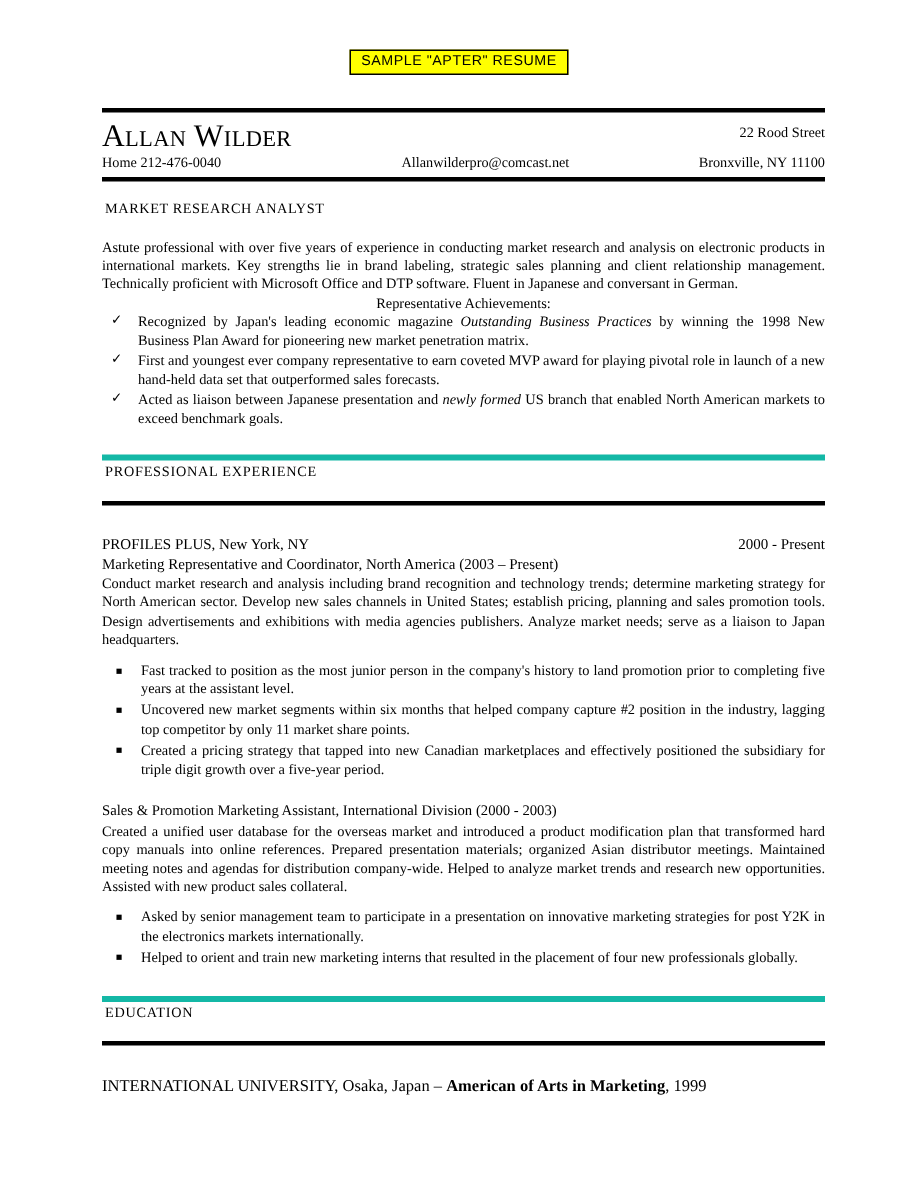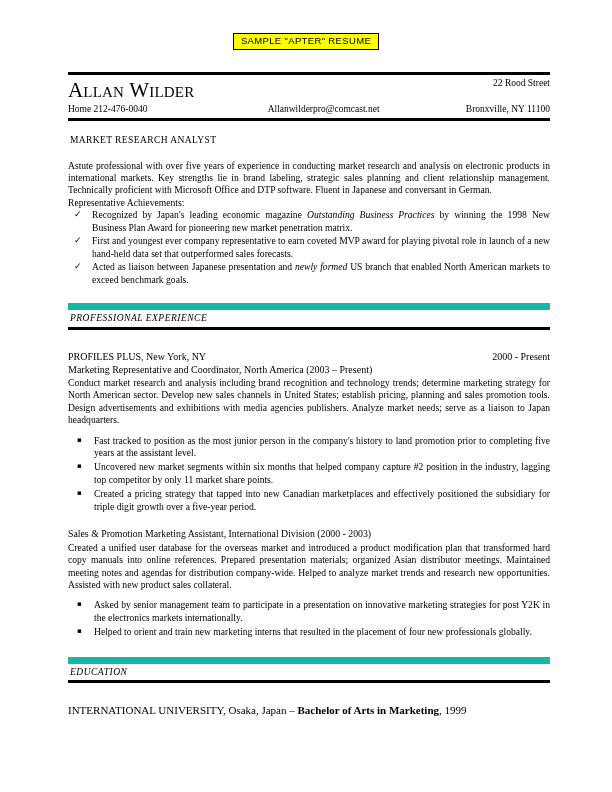--- a/index.html
+++ b/index.html
@@ -40,21 +40,21 @@
   }
 
   
   .header-block {
     margin: 22px 62px 0 68px;
     border-top: 3px solid #000000;
     padding-top: 3px;
   }
   .name-line {
     display: flex;
-    align-items: flex-start;
+    align-items: center;
     justify-content: space-between;
   }
   .name {
     font-size: 21px;
     font-variant: small-caps;
     letter-spacing: 0.2px;
     line-height: 1.15;
     white-space: nowrap;
   }
   .addr-top {
@@ -81,40 +81,40 @@
     margin-top: 4px;
   }
 
   
   .content {
     margin: 0 62px 0 68px;
   }
   .sec-title {
     font-size: 9.5px;
     letter-spacing: 0.5px;
-    border-top: 7px solid #14b8a6;
+    border-top: 4px solid #14b8a6;
     border-bottom: 3px solid #000000;
-    padding: 3px 0 3px 2px;
+    padding: 3px 0 13px 2px;
     line-height: 1.1;
-    font-style: italic;
   }
   .role-title {
     font-size: 9.5px;
     letter-spacing: 0.4px;
     padding: 2px 0 2px 2px;
     line-height: 1.1;
   }
 
   p.body {
     font-size: 9.6px;
     line-height: 1.30;
     text-align: justify;
     margin: 0;
   }
   .centered {
+    text-align: center;
     font-size: 9.6px;
     line-height: 1.30;
     margin: 0;
   }
   .spacer-8 { height: 8px; }
   .spacer-12 { height: 12px; }
   .spacer-16 { height: 16px; }
   .spacer-20 { height: 20px; }
 
   
@@ -279,17 +279,17 @@
       </li>
     </ul>
 
     <div class="spacer-16"></div>
 
     <div class="sec-title">EDUCATION</div>
 
     <div class="spacer-20"></div>
 
     <div class="edu-line">
-      <span class="edu-school">INTERNATIONAL UNIVERSITY, Osaka, Japan – </span><span class="edu-degree">Bachelor of Arts in Marketing</span><span>, 1999</span>
+      <span class="edu-school">INTERNATIONAL UNIVERSITY, Osaka, Japan – </span><span class="edu-degree">American of Arts in Marketing</span><span>, 1999</span>
     </div>
 
   </div>
 </div>
 
 </body></html>

